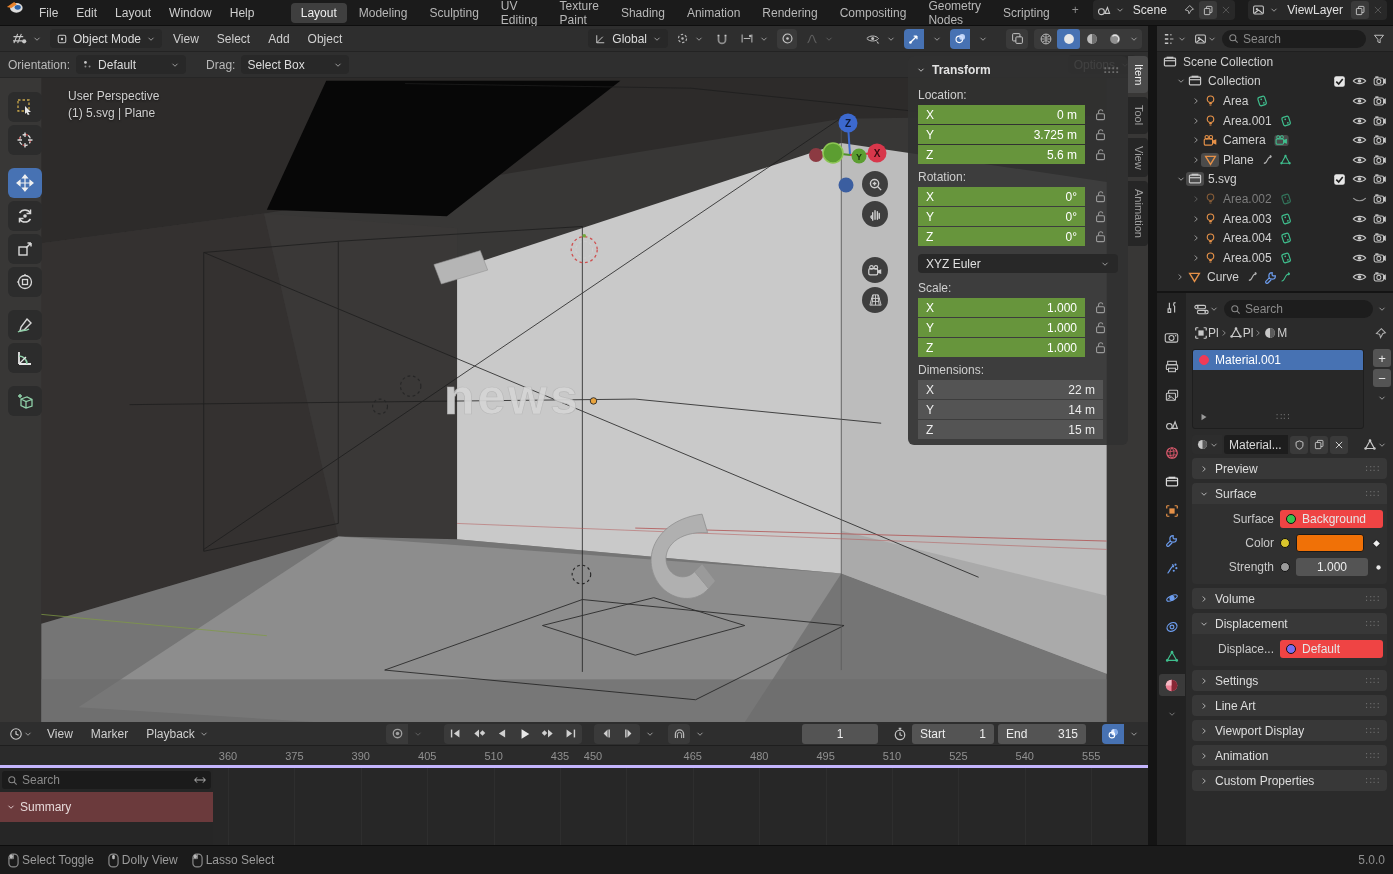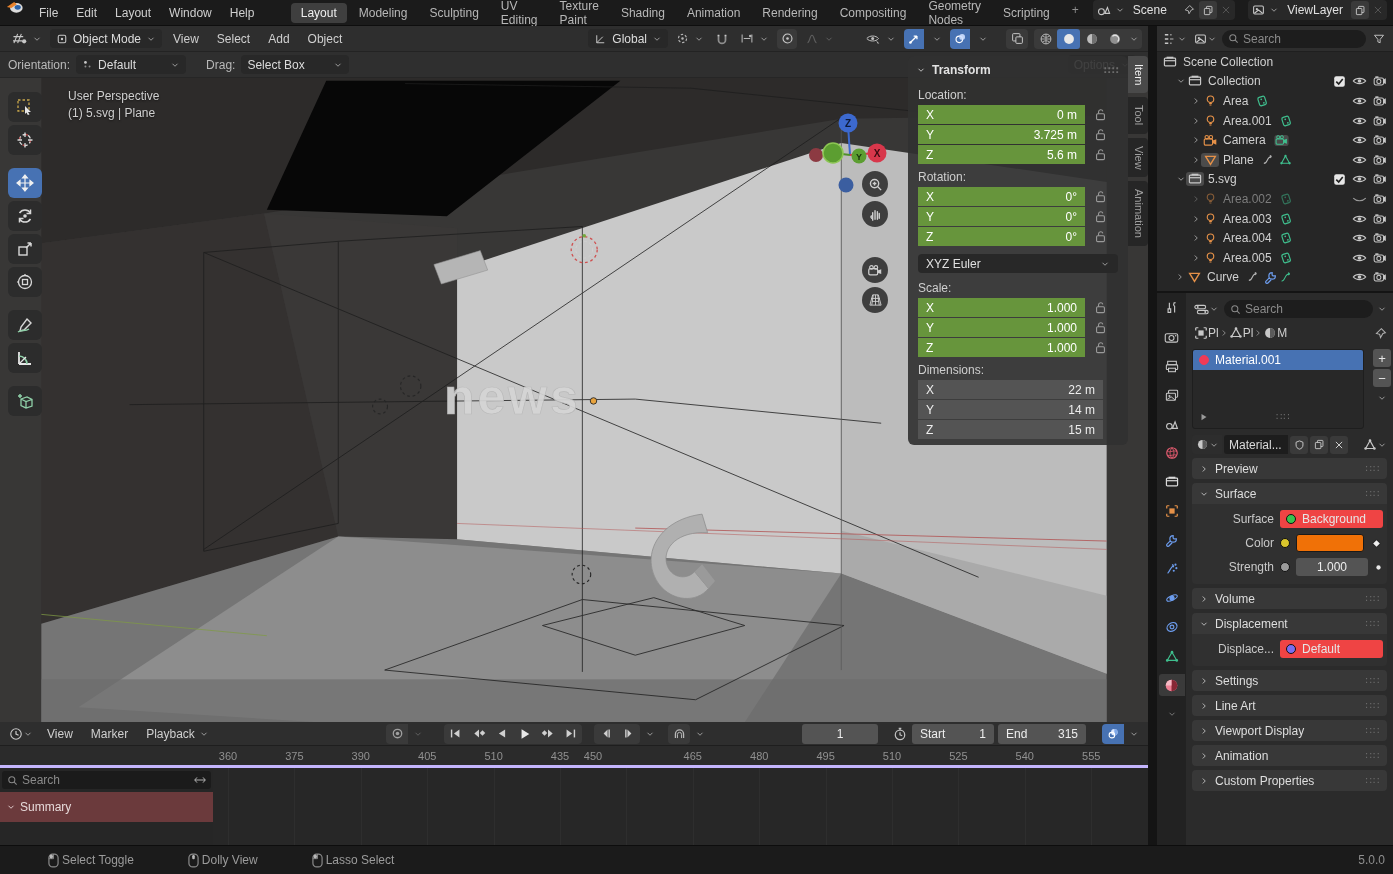--- a/index.html
+++ b/index.html
@@ -104,21 +104,21 @@
   .tbtn.playact { background:#545454; border-radius:3px; }
   #tl-ruler { height:22px; position:relative; background:#2b2b2b; border-bottom:3px solid #c4b5fd; }
   .tick { position:absolute; top:4px; transform:translateX(-50%); color:#909090; font-size:11px; }
   #tl-left { position:absolute; left:0; top:24px; width:213px; height:99px; background:#262626; }
   #tl-search { margin:3px 2px; height:18px; background:#1b1b1b; border-radius:3px; display:flex; align-items:center; gap:4px; padding:0 5px; color:#8a8a8a; }
   #summary-row { height:19px; background:#6b3a3c; display:flex; align-items:center; gap:4px; padding:15px 6px; color:#e6dada; }
   .gridline { position:absolute; top:0; width:1px; height:99px; background:#2e2e2e; }
 
   
   #statusbar { left:0; top:845px; width:1393px; height:29px; background:#1b1b1b; display:flex; align-items:center; gap:14px; padding:0 8px; color:#9b9b9b; border-top:1px solid #0d0d0d; }
-  .hint { display:flex; align-items:center; gap:3px;margin-left:40px; }
+  .hint { display:flex; align-items:center; gap:3px; }
   #version { margin-left:auto; color:#8f8f8f; }
   .vdivider { position:absolute; background:#141414; }
 </style>
 </head>
 <body>
 
 <div id="app">
 
   <div id="topbar" class="abs">
     <span style="margin-right:4px">

